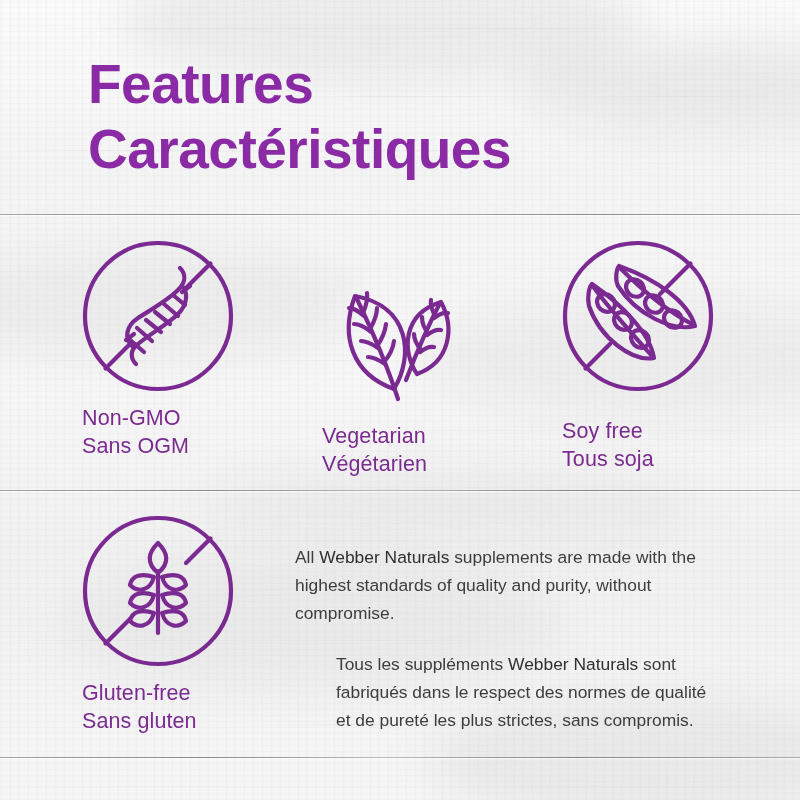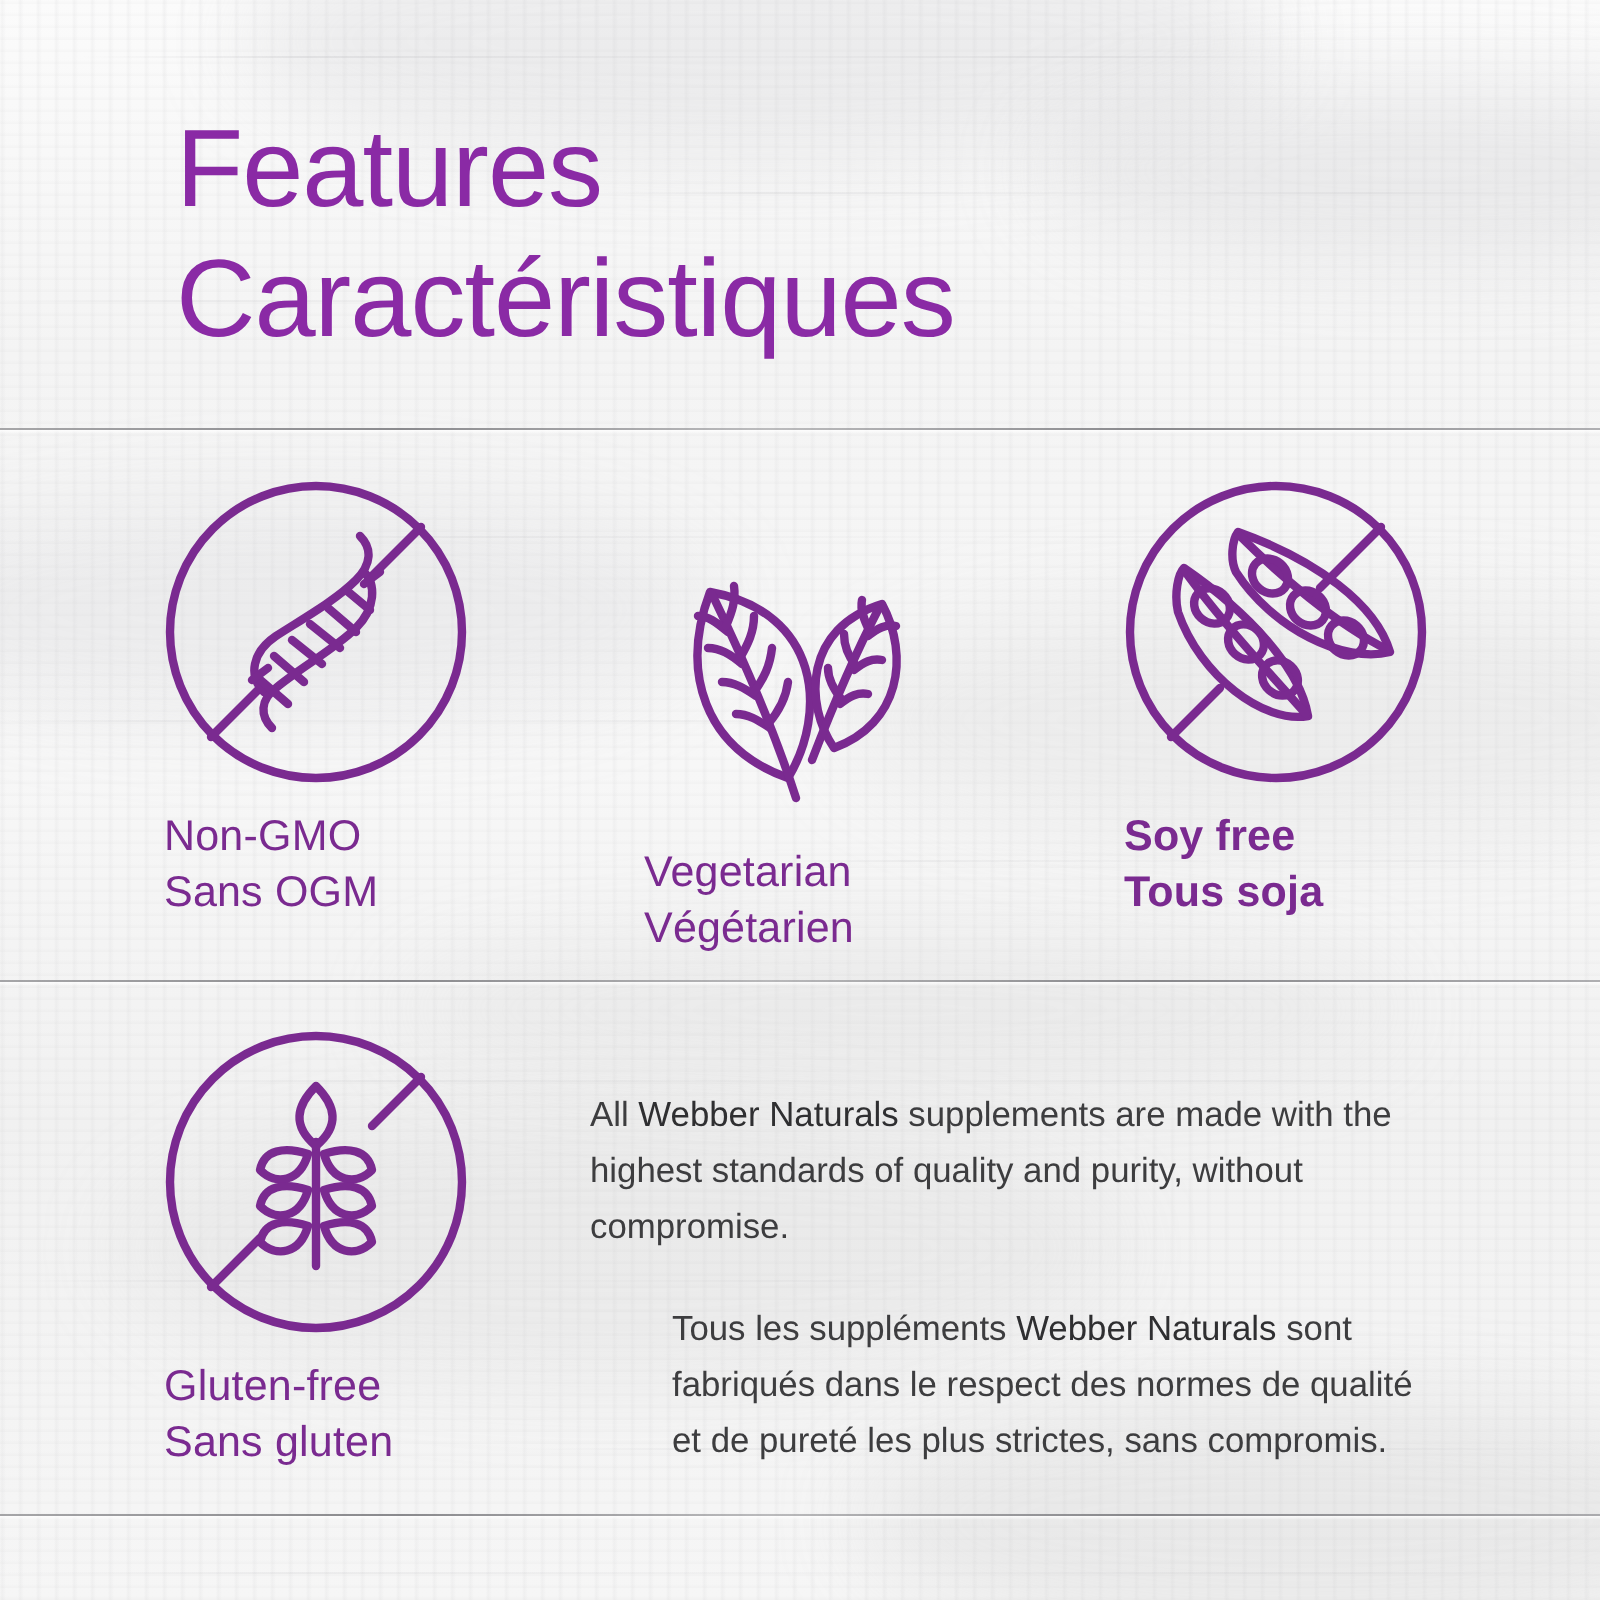--- a/index.html
+++ b/index.html
@@ -87,21 +87,21 @@
     height: 2px;
     background: linear-gradient(180deg, rgba(255,255,255,0.85), rgba(255,255,255,0));
   }
 
   
   .heading {
     position: absolute;
     left: 88px;
     top: 52px;
     width: 660px;
-    font-weight: 400;
+    font-weight: 700;
     font-size: 55px;
     line-height: 1.18;
     letter-spacing: -0.5px;
     color: #8a2aa5;
   }
   .heading .line {
     display: block;
     white-space: nowrap;
   }
 
@@ -130,21 +130,21 @@
     white-space: nowrap;
   }
   .feature .label span { display: block; }
 
   .f-nongmo    { left: 82px;  top: 240px; }
   .f-veg       { left: 322px; top: 256px; }
   .f-soy       { left: 562px; top: 240px; }
   .f-gluten    { left: 82px;  top: 515px; }
 
   .f-veg .label   { margin-top: 14px; }
-  .f-soy .label   { margin-top: 12px; font-weight: bold; }
+  .f-soy .label   { margin-top: 25px; }
 
   
   .copy {
     position: absolute;
     left: 295px;
     top: 543px;
     width: 420px;
     color: #3d3d3f;
     font-size: 17.4px;
     line-height: 1.62;

